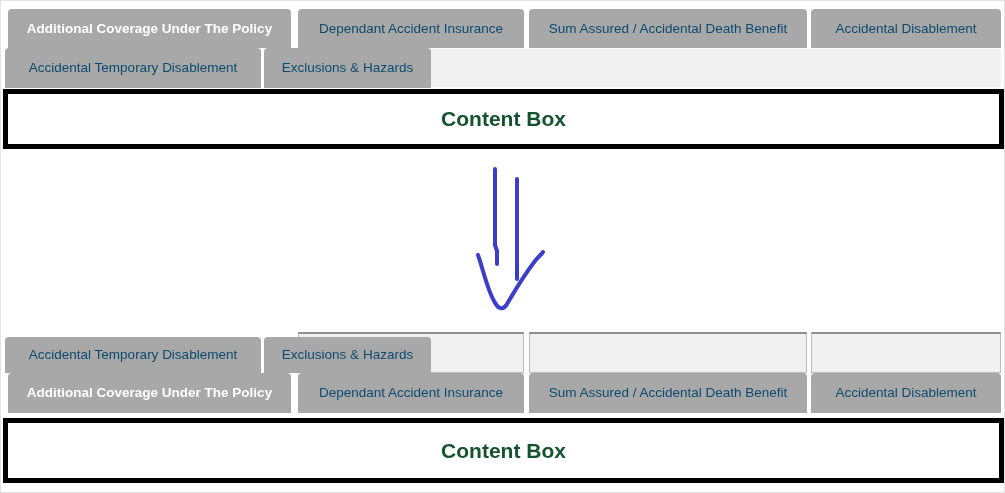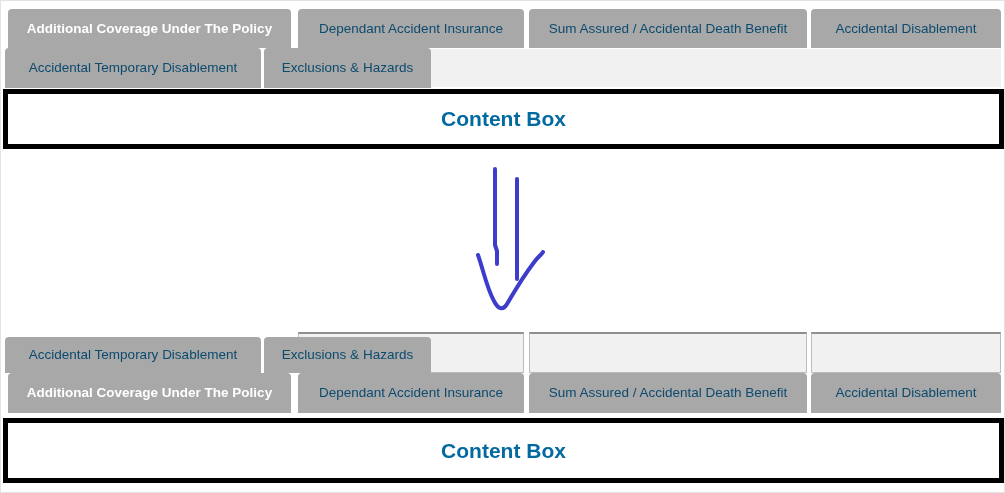--- a/index.html
+++ b/index.html
@@ -16,21 +16,21 @@
   }
   .tab.active{font-weight:bold;color:#ffffff;}
   .strip{position:absolute;background:#f1f1f1;z-index:0;}
   .ghost{
     position:absolute;background:#f1f1f1;border:1px solid #bcbcbc;
     border-top:2px solid #8f8f8f;box-sizing:border-box;z-index:0;
   }
   .cbox{
     position:absolute;background:#ffffff;border:5px solid #000000;
     box-sizing:border-box;display:flex;align-items:center;justify-content:center;
-    font-weight:bold;font-size:21px;color:#0369a1;z-index:2;
+    font-weight:bold;font-size:21px;color:#14532d;z-index:2;
   }
   .arrow-svg{position:absolute;left:455px;top:158px;z-index:3;}
 
   
   .s-top .t1{left:7px;  top:8px; width:283px;height:39px;}
   .s-top .t2{left:297px;top:8px; width:226px;height:39px;}
   .s-top .t3{left:528px;top:8px; width:278px;height:39px;}
   .s-top .t4{left:810px;top:8px; width:190px;height:39px;}
   .s-top .strip{left:430px;top:48px;width:570px;height:38px;}
   .s-top .t5{left:4px;  top:47px;width:256px;height:40px;}

